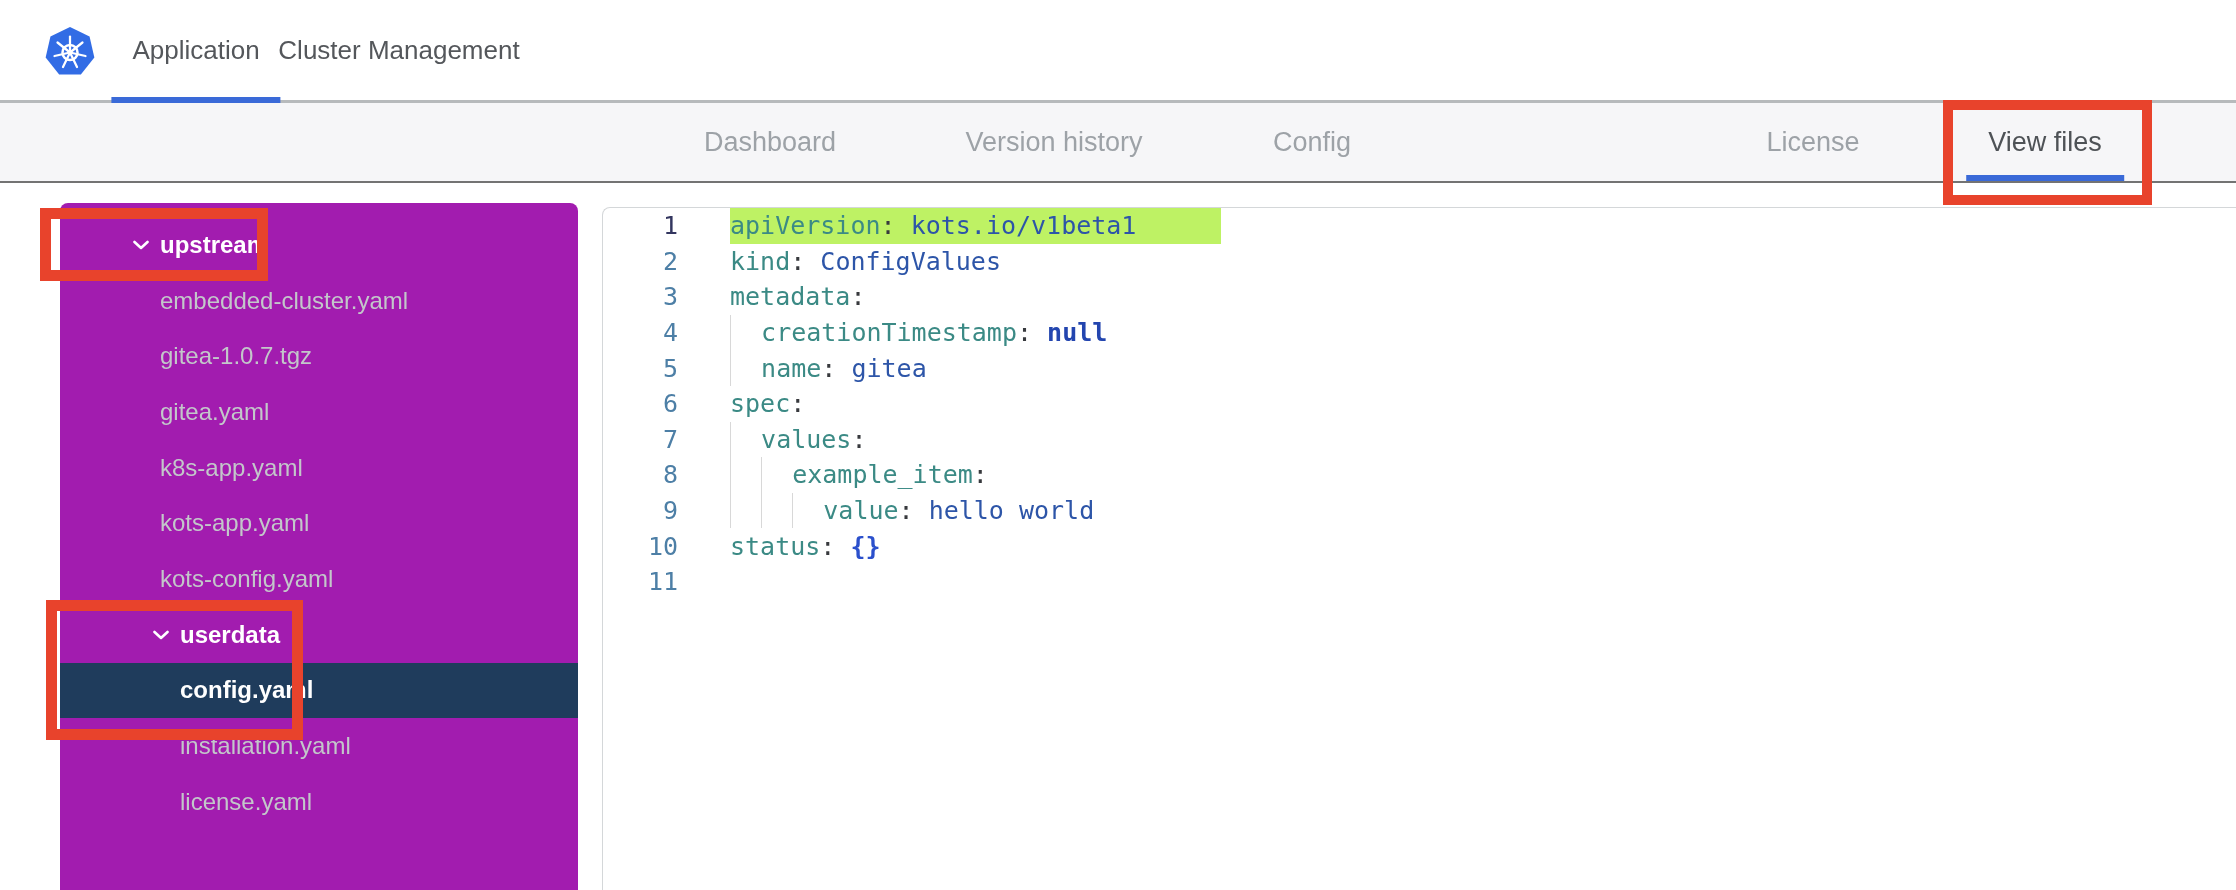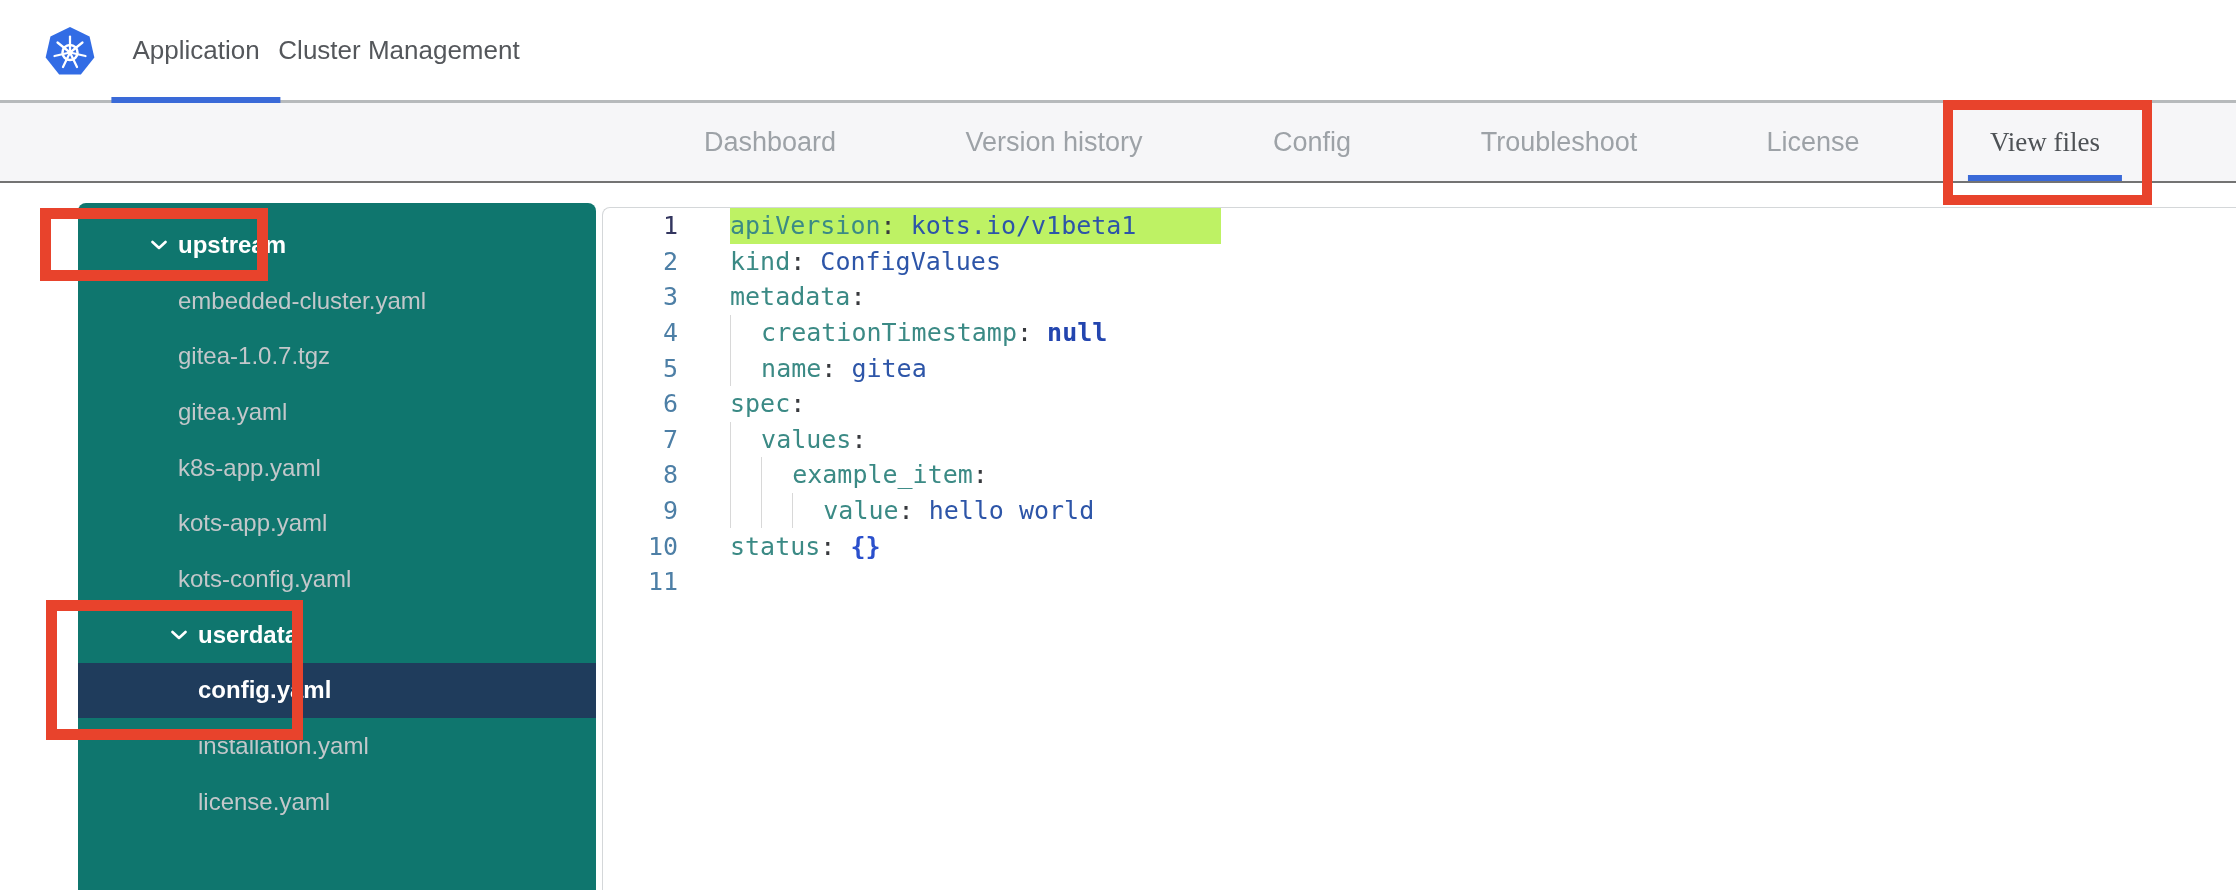--- a/index.html
+++ b/index.html
@@ -20,26 +20,26 @@
   .subnav{position:absolute;left:0;top:103px;width:100%;height:80px;background:#f6f6f8;
           border-bottom:2px solid #737373;box-sizing:border-box;z-index:1;}
   .subnav-tab{position:absolute;top:0;height:100%;display:flex;align-items:center;
               transform:translateX(-50%);font-size:27px;color:#9da2a7;cursor:pointer;white-space:nowrap;}
   .subnav-tab.active{color:#4e5256;}
   .subnav-tab[data-idx="0"]{left:770px;}
   .subnav-tab[data-idx="1"]{left:1054px;}
   .subnav-tab[data-idx="2"]{left:1312px;}
   .subnav-tab[data-idx="3"]{left:1559px;}
   .subnav-tab[data-idx="4"]{left:1813px;text-align:center;}
-  .subnav-tab[data-idx="5"]{left:2045px;font-family:Liberation Serif, serif;}
+  .subnav-tab[data-idx="5"]{left:2045px;}
   .subnav-tab.active::after{content:"";position:absolute;left:-22px;right:-22px;bottom:0;height:6px;background:#3a6ad8;}
 
   
-  .sidebar{position:absolute;left:60px;top:203px;width:518px;height:687px;background:#0f766e;
-           border-radius:8px 8px 0 0;box-sizing:border-box;padding-top:14px;overflow:hidden;margin-left:18px;}
+  .sidebar{position:absolute;left:60px;top:203px;width:518px;height:687px;background:#a21caf;
+           border-radius:8px 8px 0 0;box-sizing:border-box;padding-top:14px;overflow:hidden;}
   .tree-row{display:flex;align-items:center;height:55.7px;font-size:24px;cursor:pointer;box-sizing:border-box;}
   .tree-row.folder{color:#ffffff;font-weight:700;}
   .tree-row.file{color:#c3c7ca;font-weight:400;}
   .tree-row.level-0{padding-left:73px;}
   .tree-row.file.level-1{padding-left:100px;}
   .tree-row.folder.level-1{padding-left:93px;}
   .tree-row.level-2{padding-left:120px;}
   .tree-row.selected{background:#1f3c5c;color:#ffffff;font-weight:700;}
   .chevron{display:flex;margin-right:11px;flex:none;}
 
@@ -88,21 +88,20 @@
     <div>
         <div class="header-tab active" data-idx="0">Application</div>
         <div class="header-tab" data-idx="1">Cluster Management</div>
       </div>
   </div>
 
   <div class="subnav">
       <div class="subnav-tab" data-idx="0">Dashboard</div>
       <div class="subnav-tab" data-idx="1">Version history</div>
       <div class="subnav-tab" data-idx="2">Config</div>
-      <div class="subnav-tab" data-idx="3">Troubleshoot</div>
       <div class="subnav-tab" data-idx="4">License</div>
       <div class="subnav-tab active" data-idx="5">View files</div>
     </div>
 
   <div class="sidebar">
       <div class="tree-row folder level-0">
         <span class="chevron">
           <svg width="16" height="10" viewBox="0 0 16 10">
             <polyline points="1.5,2 8,8 14.5,2" fill="none" stroke="#ffffff" stroke-width="2.6" stroke-linecap="round" stroke-linejoin="round"></polyline>
           </svg>

